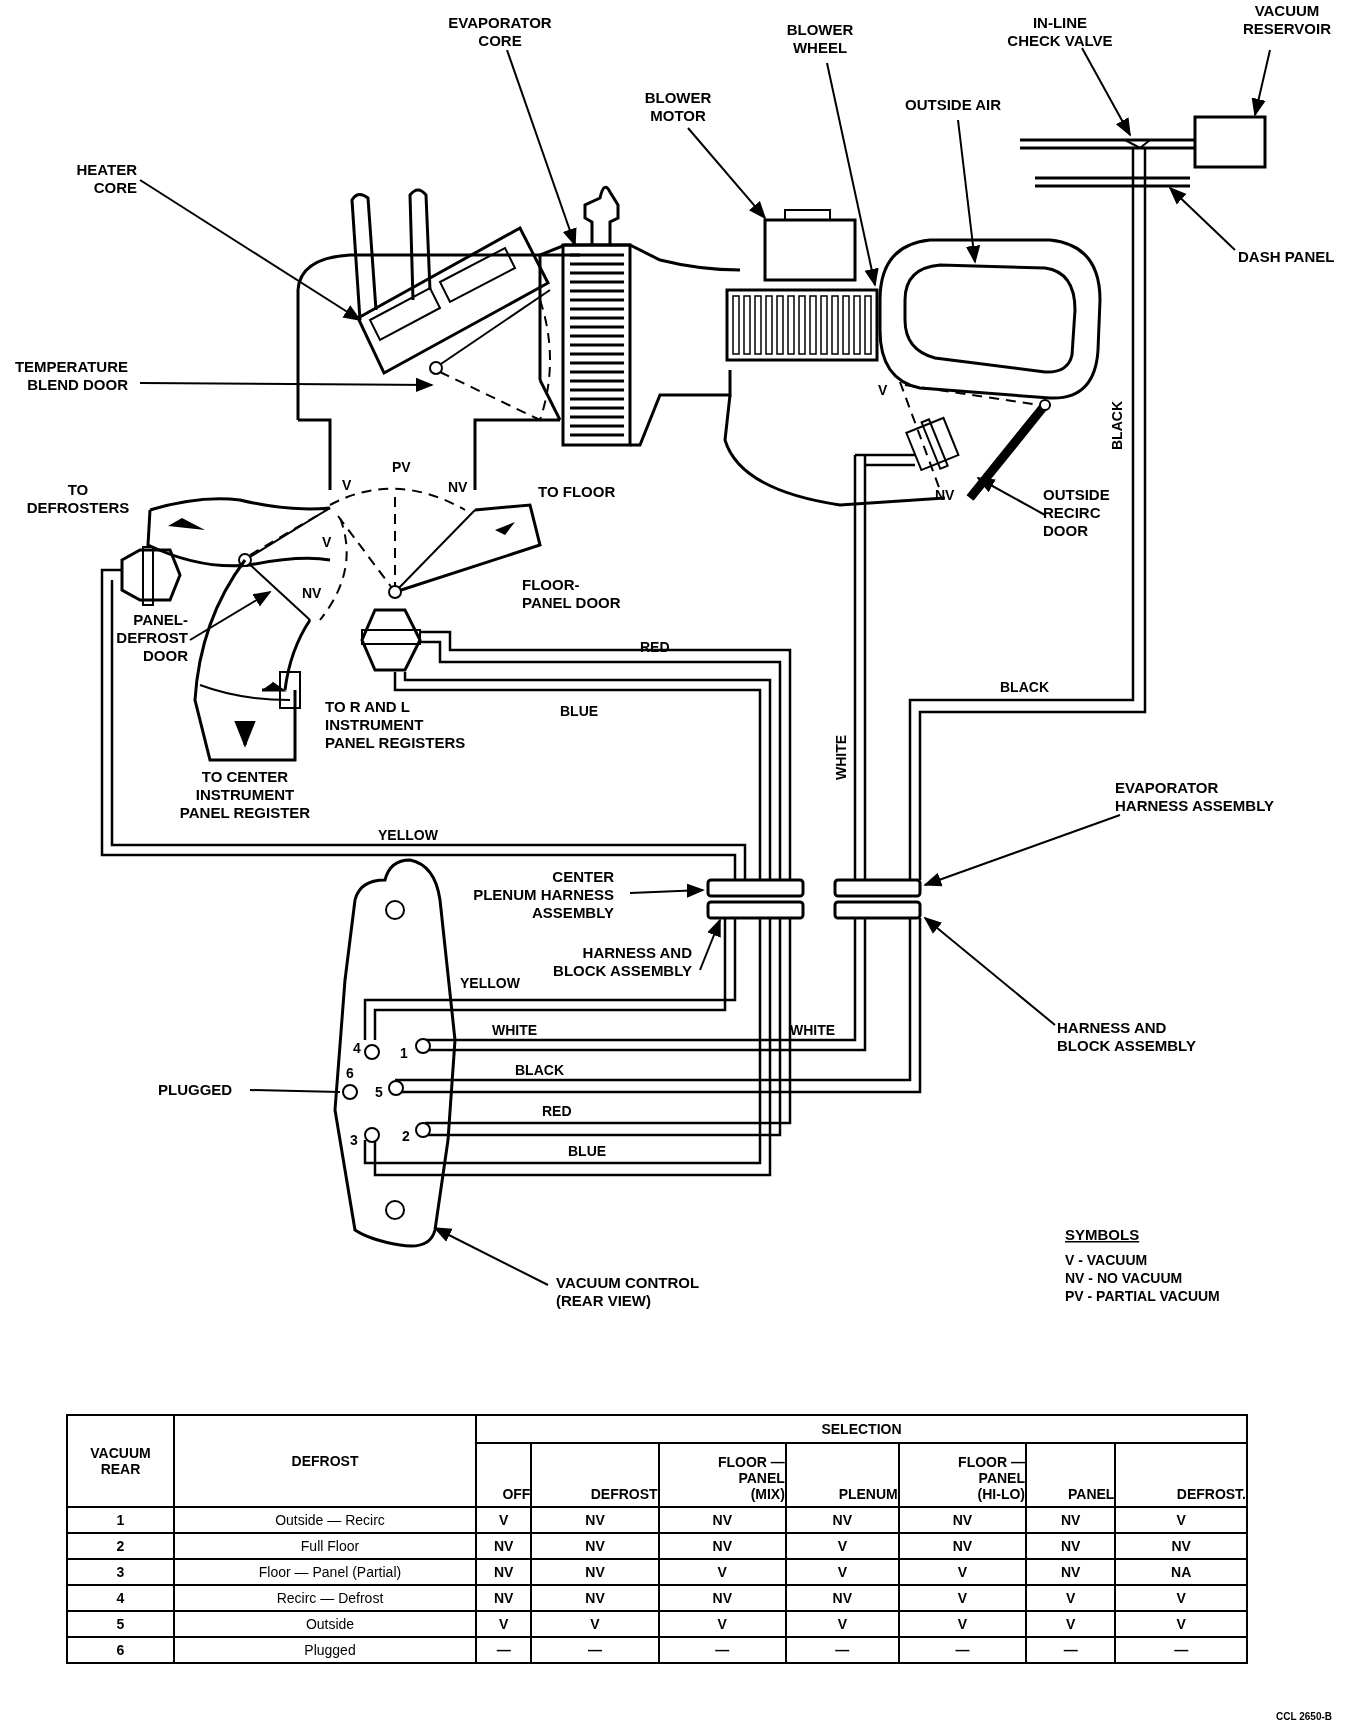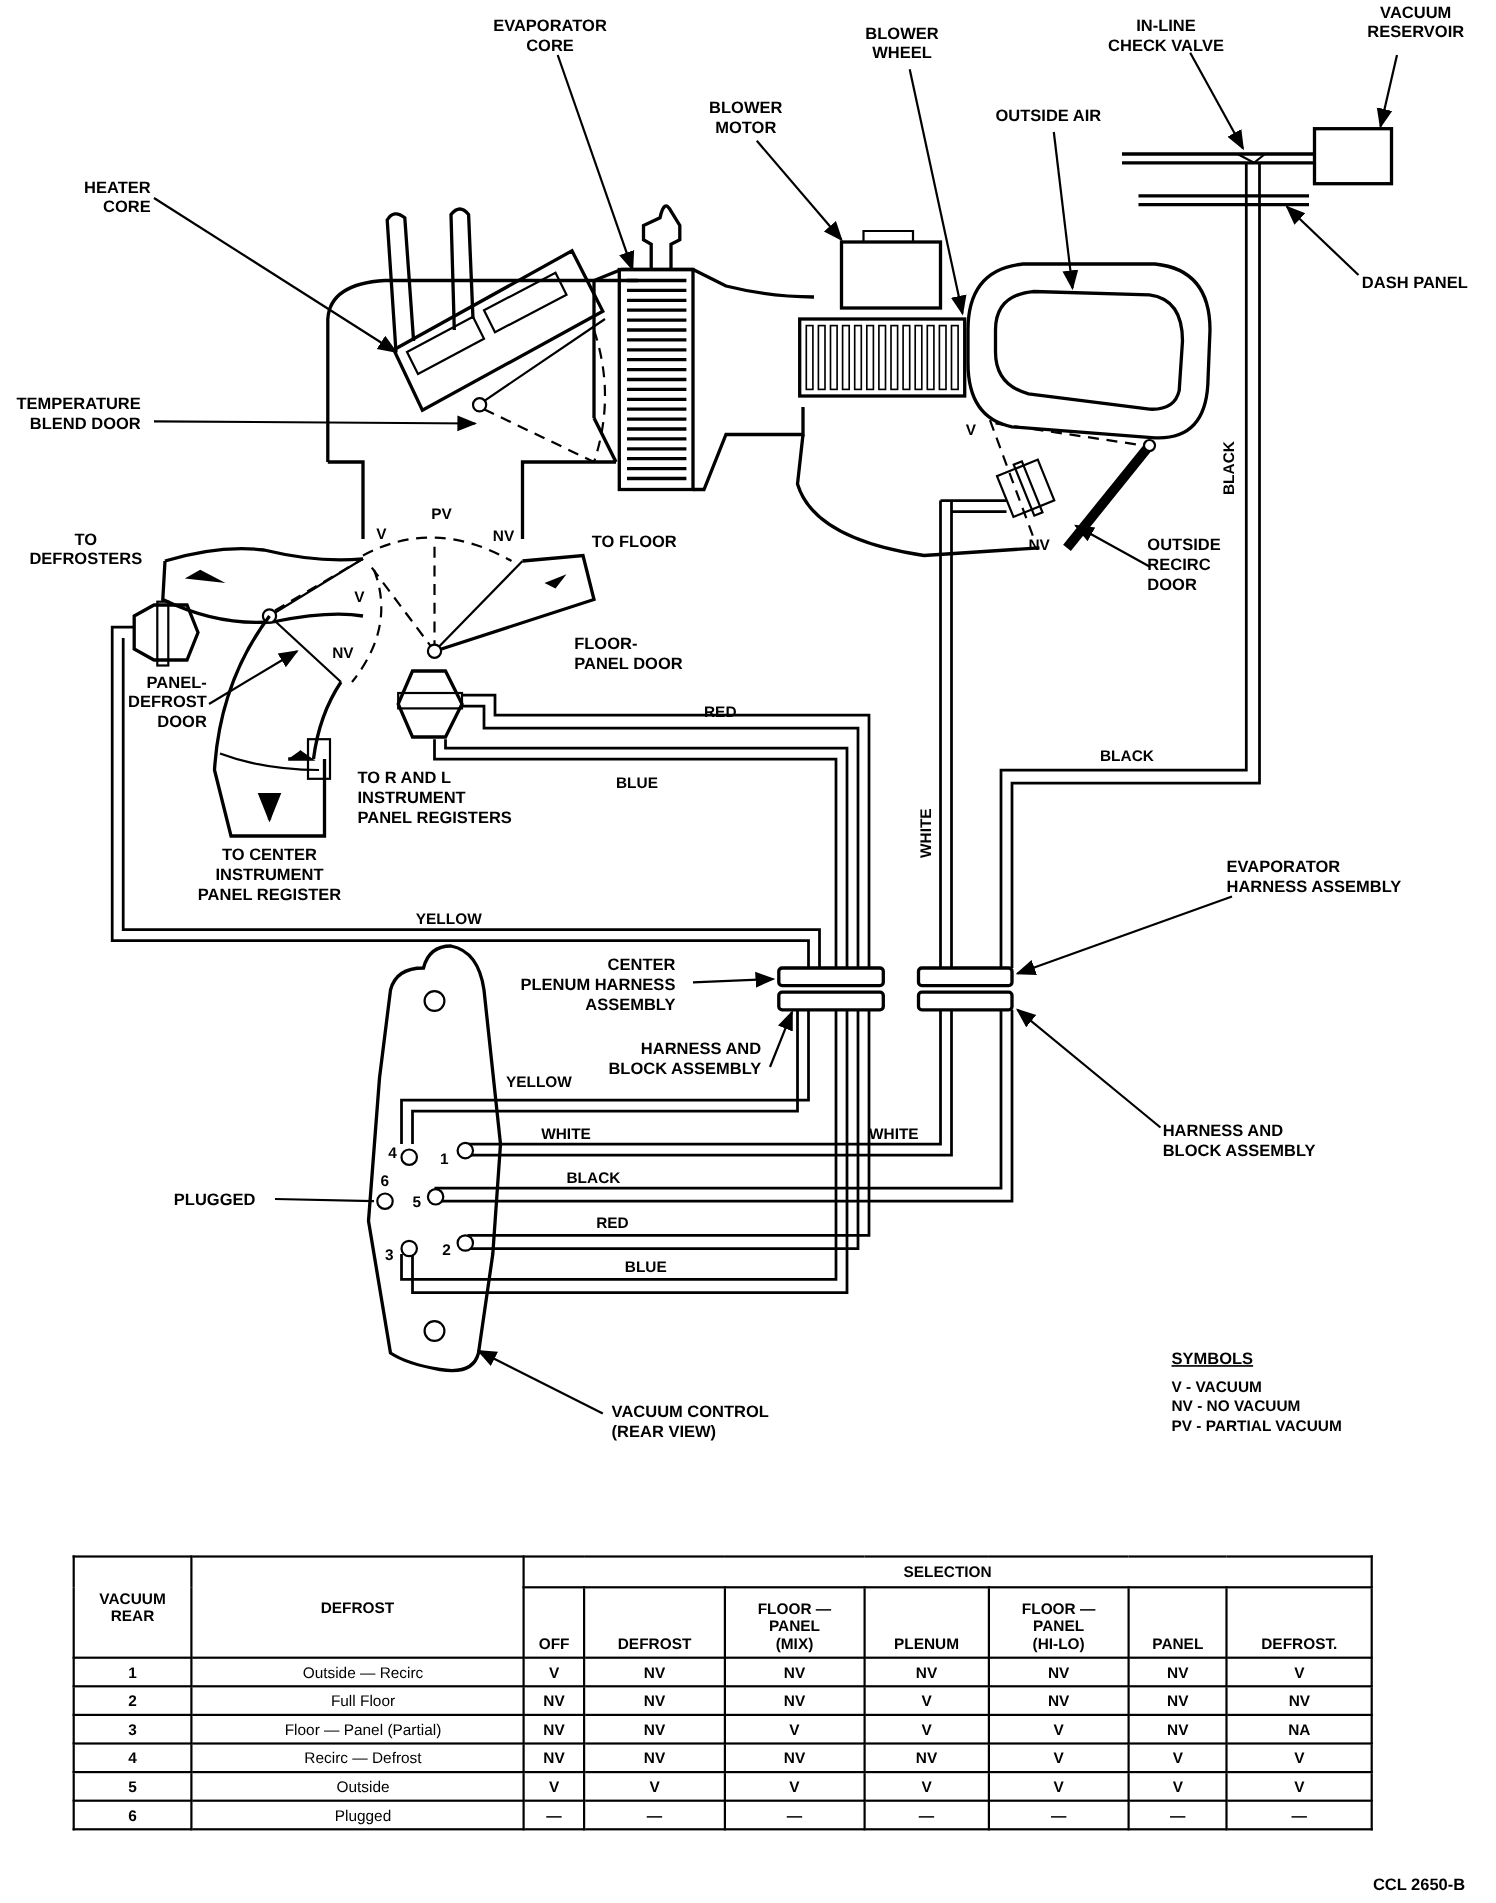--- a/index.html
+++ b/index.html
@@ -13,22 +13,22 @@
   .dash { stroke:#000; fill:none; stroke-width:2; stroke-dasharray:10 7; }
   .lead { stroke:#000; fill:none; stroke-width:2; }
   .tube { stroke:#000; fill:none; stroke-width:2.5; }
   table#port-table { position:absolute; left:66px; top:1414px; width:1182px;
     border-collapse:collapse; font-family:"Liberation Sans", sans-serif; }
   #port-table th, #port-table td { border:2px solid #000; text-align:center; padding:0; }
   #port-table th { font-size:14px; font-weight:bold; }
   #port-table td { font-size:14px; height:24px; font-weight:bold; }
   #port-table td.fn { text-align:center; padding-left:10px; font-weight:normal; }
   #port-table .selhead { height:26px;margin-left:26px; }
-  #port-table .colhead { height:58px; vertical-align:bottom; padding-bottom:4px; }
-  .figref { position:absolute; right:28px; bottom:8px; font-size:15px; font-weight:bold; }
+  #port-table .colhead { height:58px; vertical-align:bottom; padding-bottom:4px;text-align:right; }
+  .figref { position:absolute; right:28px; bottom:8px; font-size:10px; font-weight:bold; }
 </style>
 </head>
 <body>
 
 <svg id="diagram" viewBox="0 0 1360 1400" xmlns="http://www.w3.org/2000/svg">
   <defs>
     <marker id="arr" viewBox="0 0 10 10" refX="9" refY="5" markerWidth="9" markerHeight="9" orient="auto-start-reverse">
       <path d="M0,1 L10,5 L0,9 z" fill="#000"></path>
     </marker>
   </defs>

